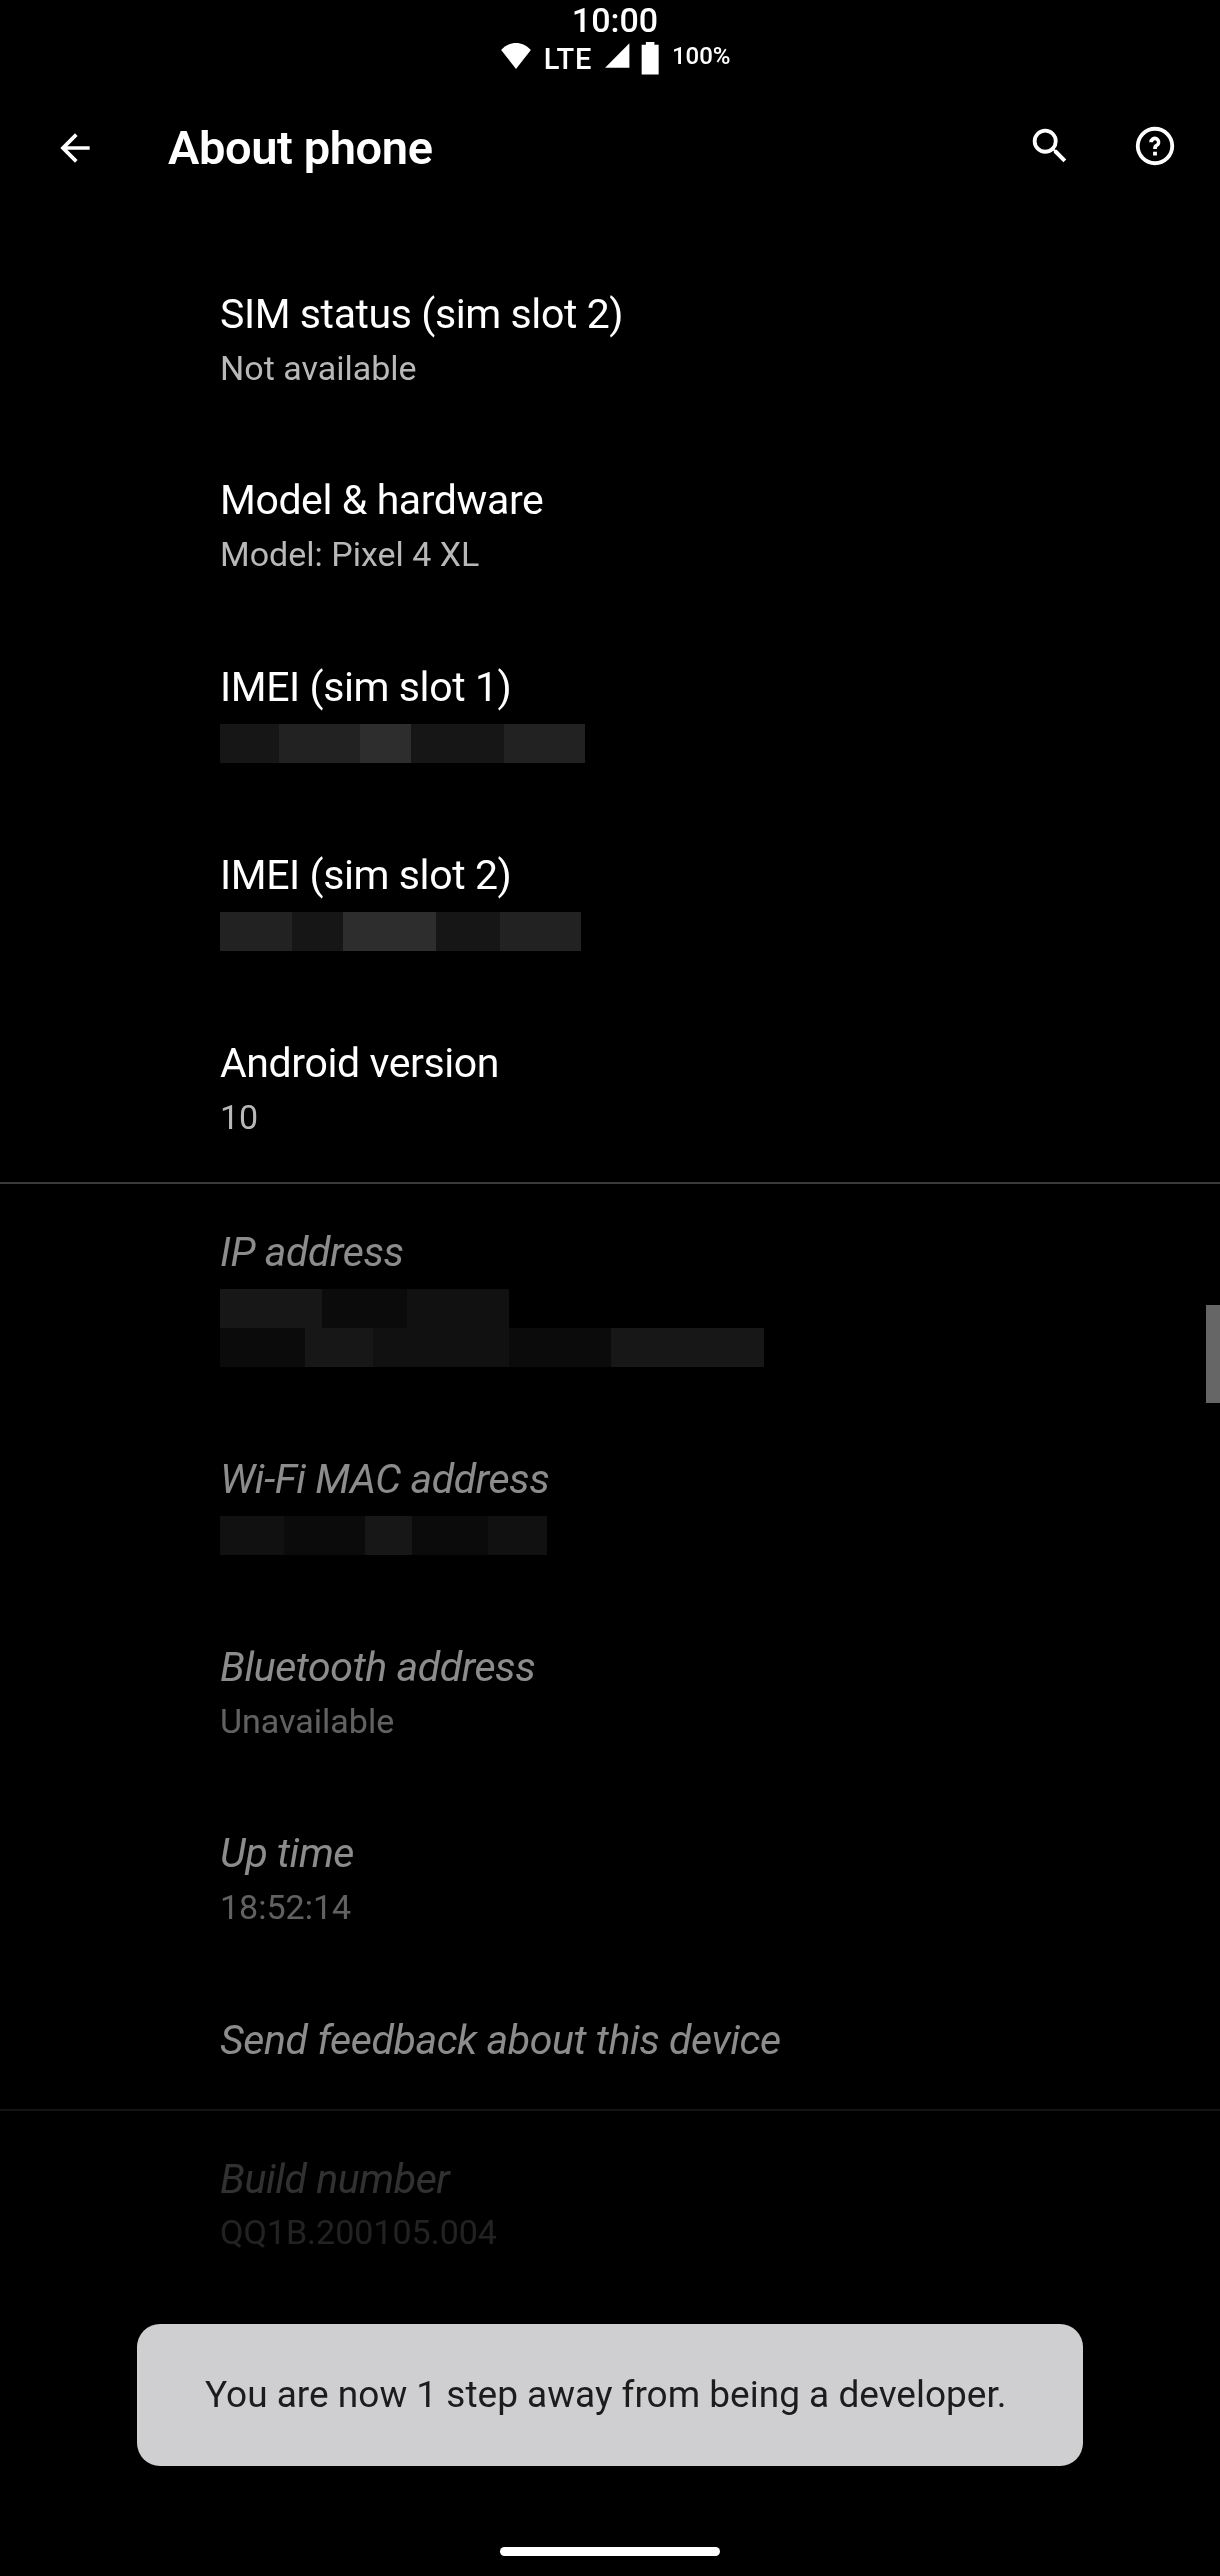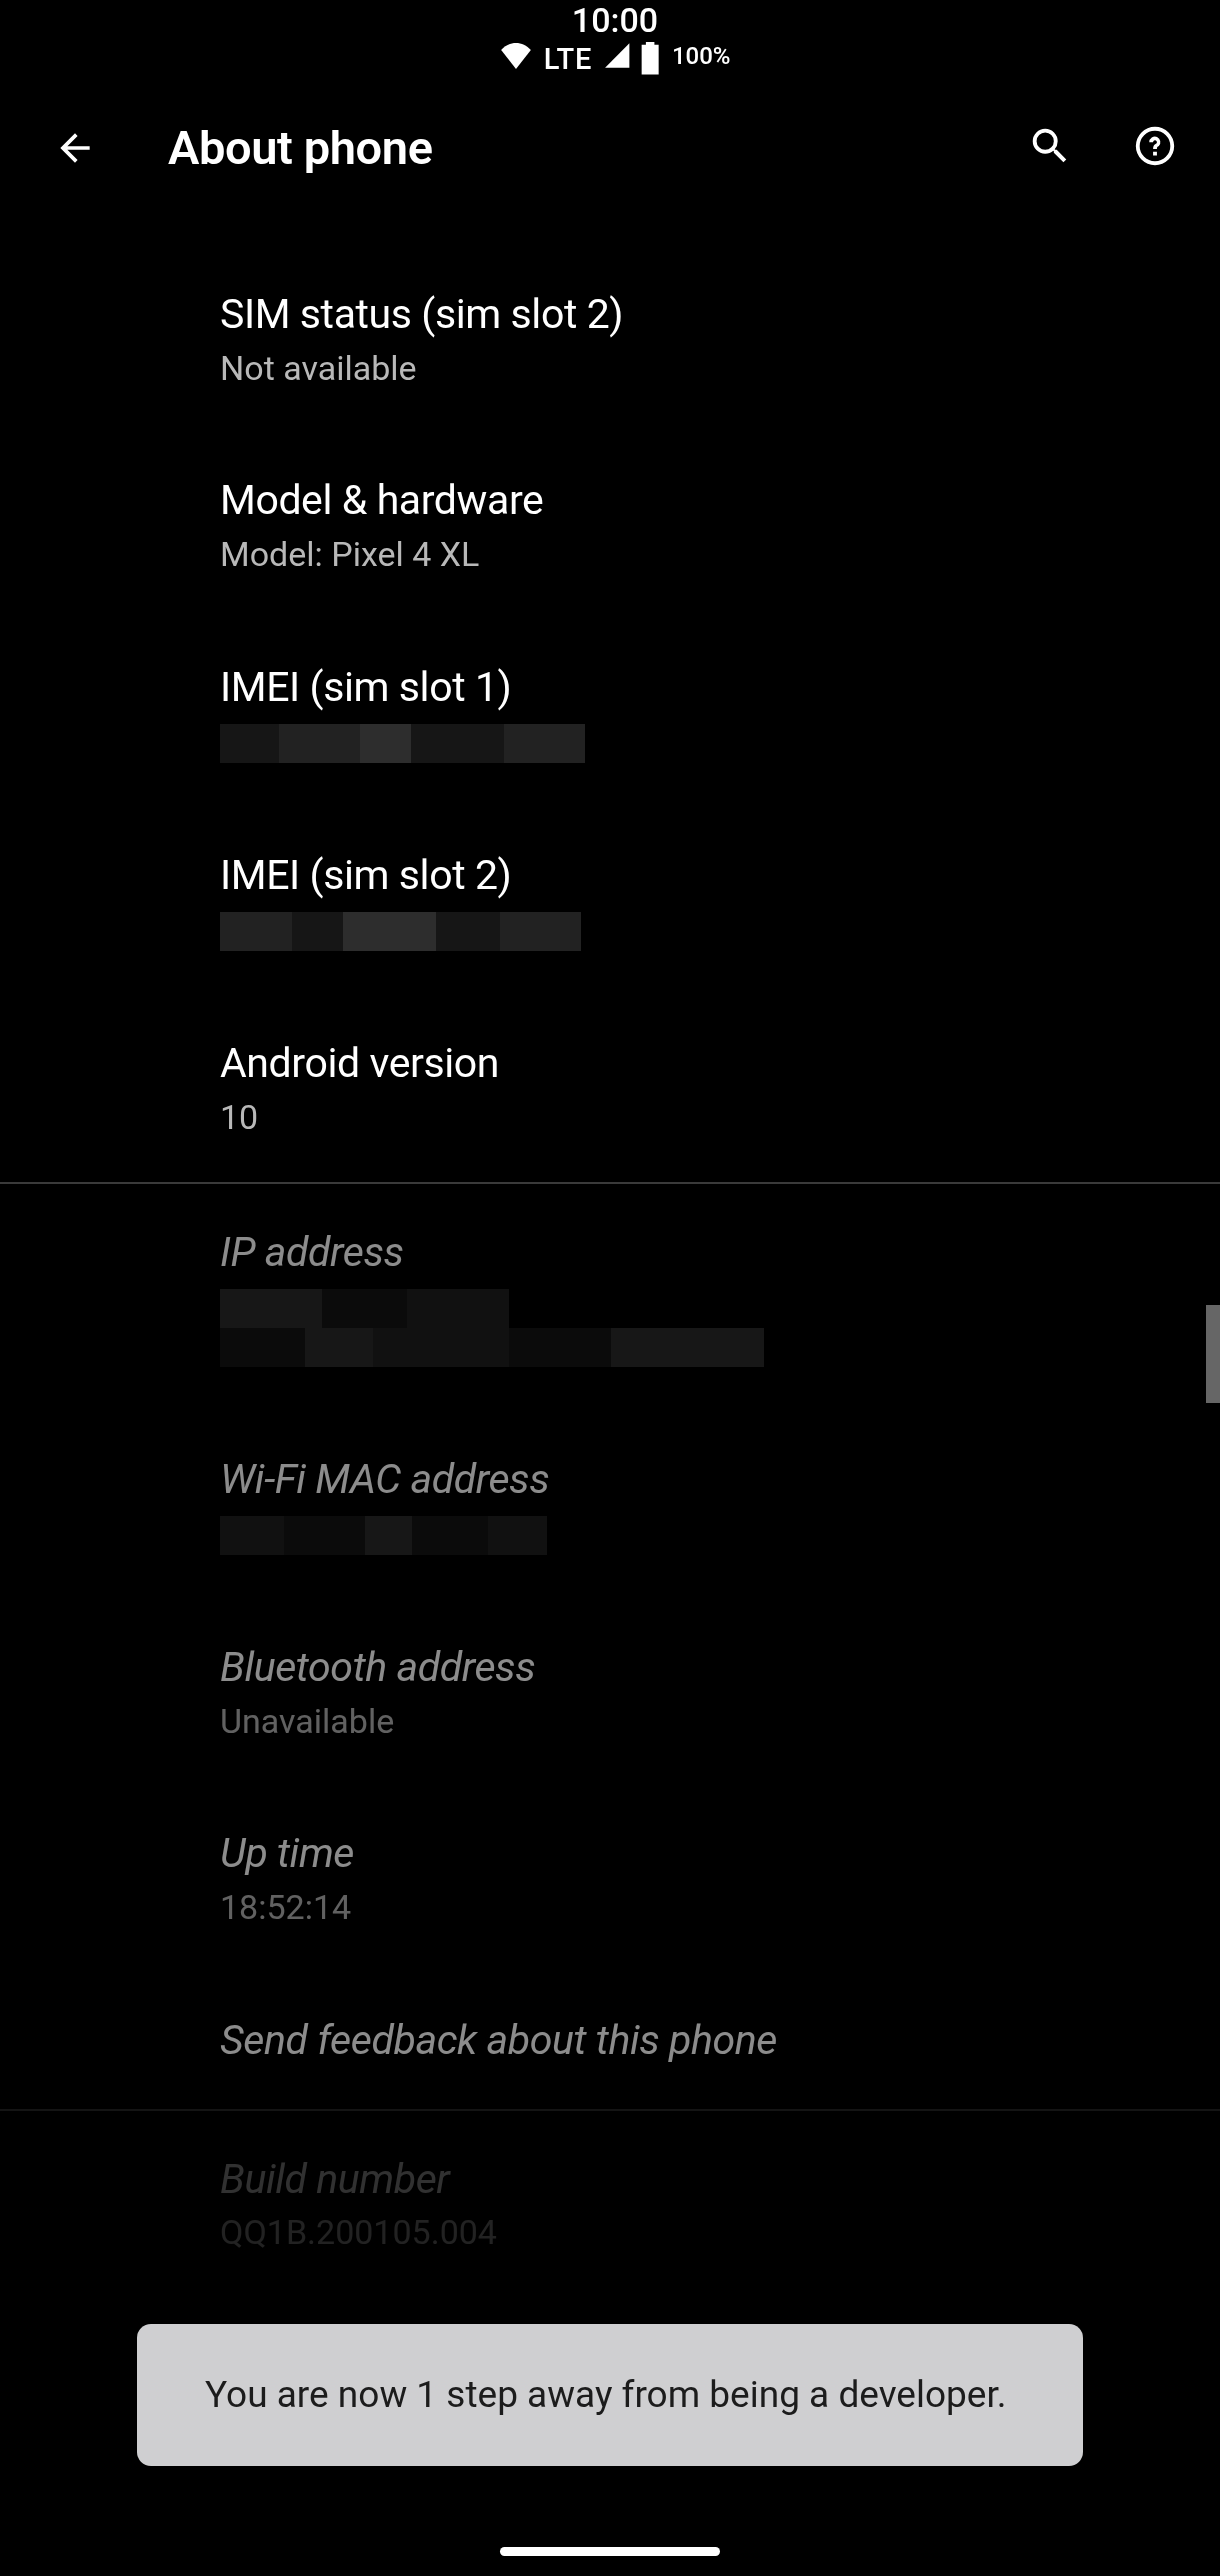--- a/index.html
+++ b/index.html
@@ -34,21 +34,21 @@
   .rA { background: #161616; }
   .rB { background: #222222; }
   .rC { background: #2d2d2d; }
   .redact.dim span { opacity: 0.5; }
   .redact.row2 { margin-top: 0; }
 
   
   .scrollthumb { position: absolute; right: 0; top: 1305px; width: 13.6px; height: 98px; background: #666; border-radius: 0; }
 
   
-  .toast { position: absolute; left: 137px; right: 137px; bottom: 110px; background: #cfcfd1; color: #1c1c1c; border-radius: 14px; padding: 46px 68px; font-size: 37px; line-height: 1.35; box-shadow: 0 6.8px 20.3px rgba(0,0,0,0.4); }
+  .toast { position: absolute; left: 137px; right: 137px; bottom: 110px; background: #cfcfd1; color: #1c1c1c; border-radius: 23px; padding: 46px 68px; font-size: 37px; line-height: 1.35; box-shadow: 0 6.8px 20.3px rgba(0,0,0,0.4); }
 
   
   .navhint { position: absolute; bottom: 20.3px; left: 50%; transform: translateX(-50%); width: 220px; height: 8.5px; background: #fff; border-radius: 5.1px; }
 </style>
 </head>
 <body>
 
 <div class="statusbar">
   <div>10:00</div>
   <div class="right">
@@ -165,21 +165,21 @@
     <div class="primary">Bluetooth address</div>
     <div class="secondary">Unavailable</div>
   </div>
 
   <div class="item dim">
     <div class="primary">Up time</div>
     <div class="secondary">18:52:14</div>
   </div>
 
   <div class="item dim">
-    <div class="primary">Send feedback about this phone</div>
+    <div class="primary">Send feedback about this device</div>
   </div>
 
   <div class="divider" style="opacity:.35"></div>
 
   <div class="item dim" style="opacity:.35">
     <div class="primary">Build number</div>
     <div class="secondary">QQ1B.200105.004</div>
   </div>
 
 </div>

